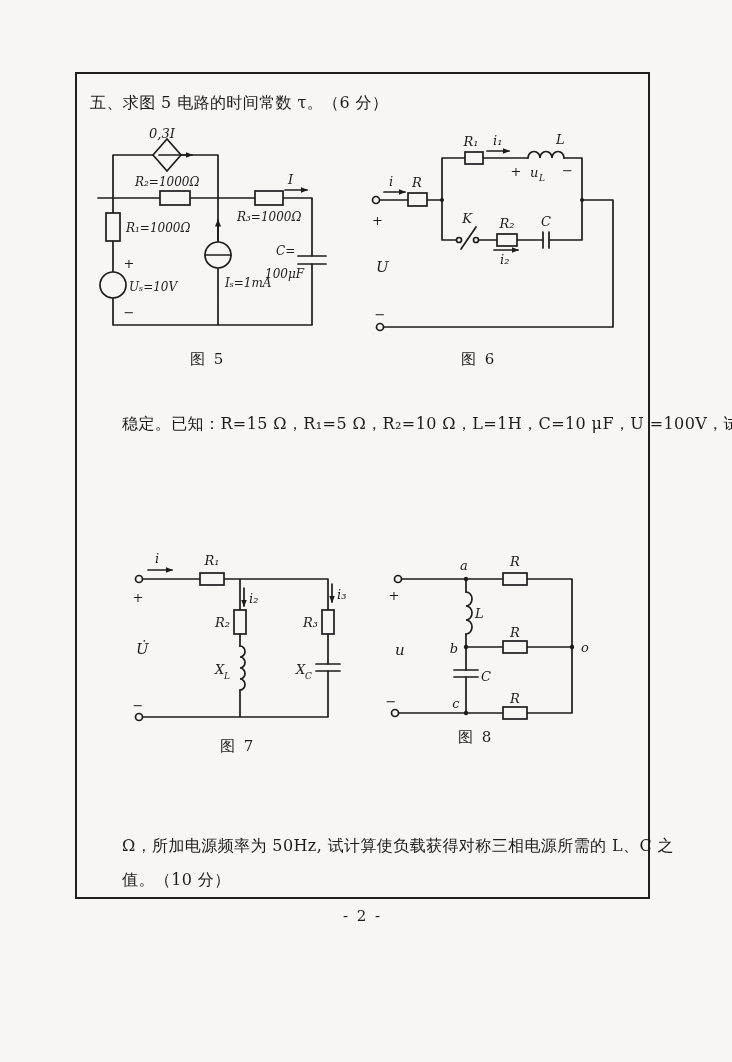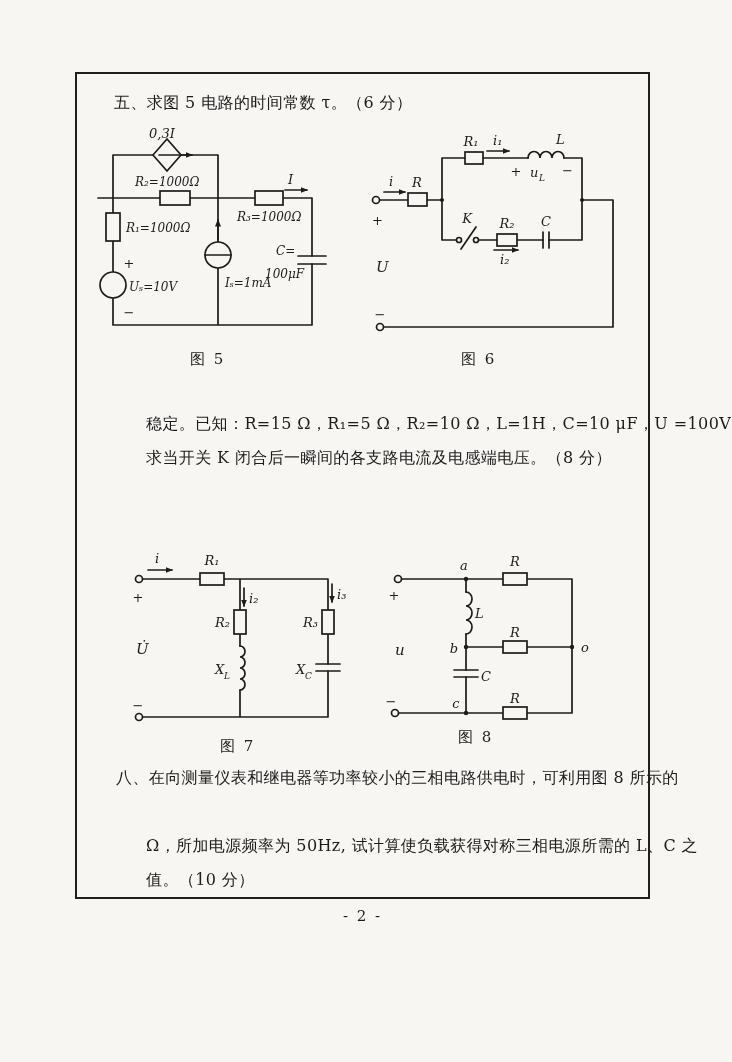--- a/index.html
+++ b/index.html
@@ -8,21 +8,21 @@
     background:#f7f6f3; overflow:hidden;
     font-family:"DejaVu Serif","Liberation Serif",serif;
     color:#1c1c1c;
   }
   .frame {
     position:absolute; left:75px; top:72px; width:571px; height:823px;
     border:2px solid #1f1f1d; pointer-events:none;
   }
   .tline {
     position:absolute; font-size:16px; letter-spacing:0.4px;
-    white-space:pre; line-height:20px;margin-left:24px;
+    white-space:pre; line-height:20px;
   }
   .sub { font-size:11px; position:relative; top:3px; letter-spacing:0; }
   .caption { position:absolute; font-size:15px; letter-spacing:2px; }
   .pageno {
     position:absolute; left:75px; top:907px; width:575px;
     text-align:center; font-size:15px; letter-spacing:2px;
   }
   svg.fig { position:absolute; overflow:visible; }
   svg.fig text {
     font-family:"DejaVu Serif","Liberation Serif",serif;
@@ -121,21 +121,20 @@
     <text x="186" y="96" text-anchor="middle">C</text>
     <text x="12" y="95">+</text>
     <text x="16" y="142" class="lg">U</text>
     <text x="20" y="189" text-anchor="middle">−</text>
   </svg>
 
   <div class="caption" style="left:190px;top:350px">图 5</div>
   <div class="caption" style="left:461px;top:350px">图 6</div>
 
   <div class="tline" style="left:122px;top:414px">稳定。已知：R=15 Ω，R₁=5 Ω，R₂=10 Ω，L=1H，C=10 μF，U =100V，试</div>
-  <div class="tline" style="left:122px;top:448px">求当开关 K 闭合后一瞬间的各支路电流及电感端电压。（8 分）</div>
 
 
   <svg class="fig" style="left:110px;top:550px" width="252" height="182" viewBox="0 0 252 182">
     <defs>
       <marker id="a7" markerWidth="9" markerHeight="8" refX="6.5" refY="3" orient="auto" markerUnits="userSpaceOnUse">
         <path d="M0,0 L7.5,3 L0,6 z" fill="#1c1c1c"></path>
       </marker>
     </defs>
     <g class="wire">
       <path d="M32.5,29 H90 M114,29 H218
@@ -198,19 +197,18 @@
     <text x="111" y="131">C</text>
     <text x="86" y="158" text-anchor="middle">c</text>
     <text x="24" y="50" text-anchor="middle">+</text>
     <text x="25" y="105" class="lg">u</text>
     <text x="21" y="156" text-anchor="middle">−</text>
   </svg>
 
   <div class="caption" style="left:220px;top:737px">图 7</div>
   <div class="caption" style="left:458px;top:728px">图 8</div>
 
-  <div class="tline" style="left:92px;top:768px">八、在向测量仪表和继电器等功率较小的三相电路供电时，可利用图 8 所示的</div>
   <div class="tline" style="left:122px;top:836px">Ω，所加电源频率为 50Hz, 试计算使负载获得对称三相电源所需的 L、C 之</div>
   <div class="tline" style="left:122px;top:870px">值。（10 分）</div>
 
   <div class="pageno">- 2 -</div>
 
 </div>
 
 </body></html>

